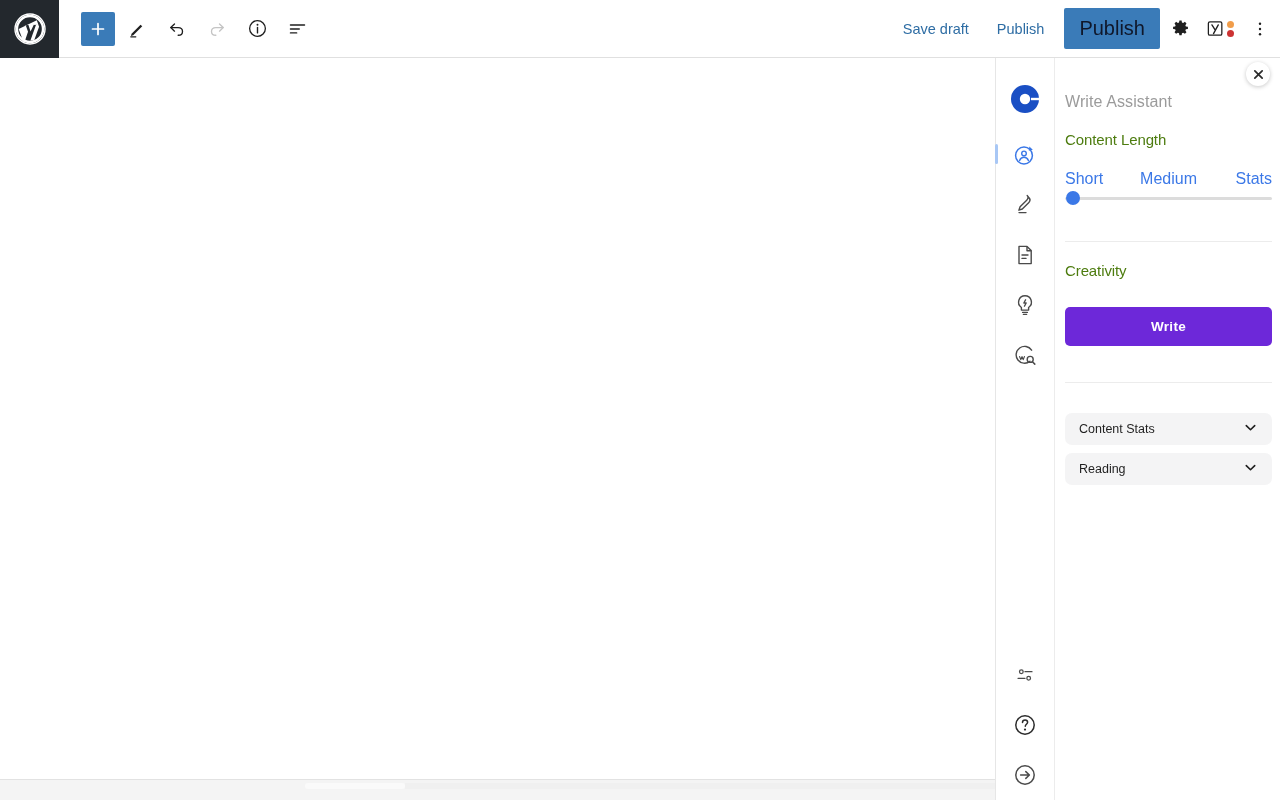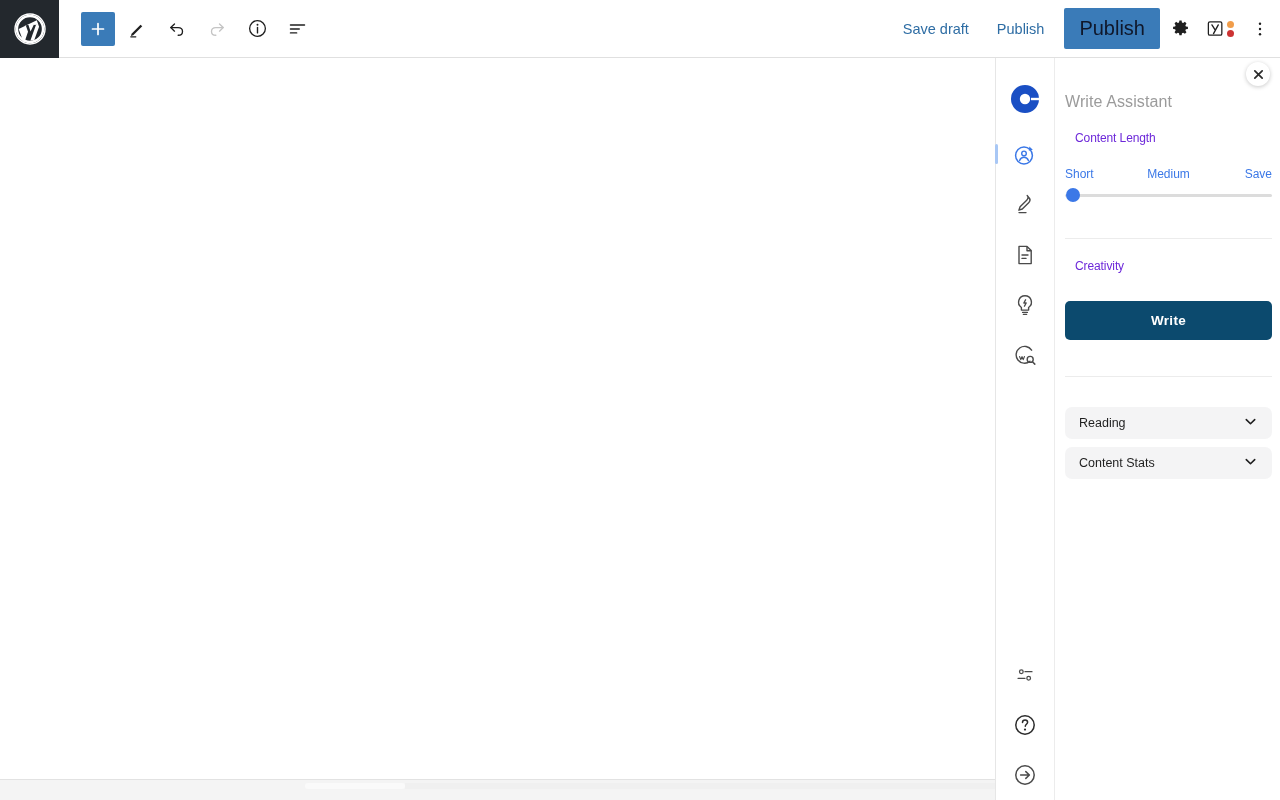--- a/index.html
+++ b/index.html
@@ -176,31 +176,30 @@
     display: flex; align-items: center; justify-content: center;
     z-index: 5;
   }
   .panel-label {
     font-size: 16px;
     color: #9b9b9b;
     padding-top: 35px;
     letter-spacing: 0.1px;
   }
   .section-title {
-    font-size: 12px;
-    color: #6d28d9;
+    font-size: 15px;
+    color: #4d7c0f;
     margin-top: 20px;
     letter-spacing: -0.1px;
-    margin-left: 10px;
   }
 
   .slider-wrap { margin-top: 22px; }
   .slider-labels {
     display: flex; justify-content: space-between;
-    font-size: 12px;
+    font-size: 16px;
     color: #3b78e7;
     margin-bottom: 8px;
     position: relative;
     height: 13px;
   }
   .slider-labels span.mid {
     position: absolute;
     left: 50%; transform: translateX(-50%);
   }
   .slider {
@@ -233,21 +232,21 @@
 
   .divider {
     height: 1px;
     background: #ececec;
     margin-top: 36px;
   }
 
   .write-btn {
     width: 100%;
     margin-top: 28px;
-    background: #0c4a6e;
+    background: #6d28d9;
     color: #ffffff;
     border: none; cursor: pointer;
     border-radius: 5px;
     padding: 12px 0;
     font-size: 13.5px;
     font-weight: bold;
     letter-spacing: 0.3px;
     font-family: "Liberation Sans", sans-serif;
   }
 
@@ -455,50 +454,50 @@
     </button>
 
     <div class="panel-label">Write Assistant</div>
 
     
     <div class="section-title">Content Length</div>
     <div class="slider-wrap">
       <div class="slider-labels">
         <span>Short</span>
         <span class="mid">Medium</span>
-        <span>Save</span>
+        <span>Stats</span>
       </div>
       <div class="slider">
         <div class="track"></div>
         <div class="fill" id="cl-fill" style="width: 0%;"></div>
         <div class="thumb" id="cl-thumb" style="left: 4%;"></div>
       </div>
     </div>
 
     <div class="divider"></div>
 
     
     <div class="section-title">Creativity</div>
 
     <button class="write-btn">Write</button>
 
     <div class="divider"></div>
 
     <div class="accordions">
+      <div class="accordion">
+        <span class="accordion-label">Content Stats</span>
+        <span>
+          <svg width="15" height="15" viewBox="0 0 16 16">
+            <path d="M3.5 6l4.5 4.4L12.5 6" fill="none" stroke="#1f1f1f" stroke-width="1.7" stroke-linecap="round" stroke-linejoin="round"></path>
+          </svg>
+        </span>
+      </div>
       <div class="accordion">
         <span class="accordion-label">Reading</span>
         <span>
           <svg width="15" height="15" viewBox="0 0 16 16">
             <path d="M3.5 6l4.5 4.4L12.5 6" fill="none" stroke="#1f1f1f" stroke-width="1.7" stroke-linecap="round" stroke-linejoin="round"></path>
           </svg>
         </span>
       </div>
-      <div class="accordion">
-        <span class="accordion-label">Content Stats</span>
-        <span>
-          <svg width="15" height="15" viewBox="0 0 16 16">
-            <path d="M3.5 6l4.5 4.4L12.5 6" fill="none" stroke="#1f1f1f" stroke-width="1.7" stroke-linecap="round" stroke-linejoin="round"></path>
-          </svg>
-        </span>
-      </div>
     </div>
   </div>
 </div>
 
 </body></html>

